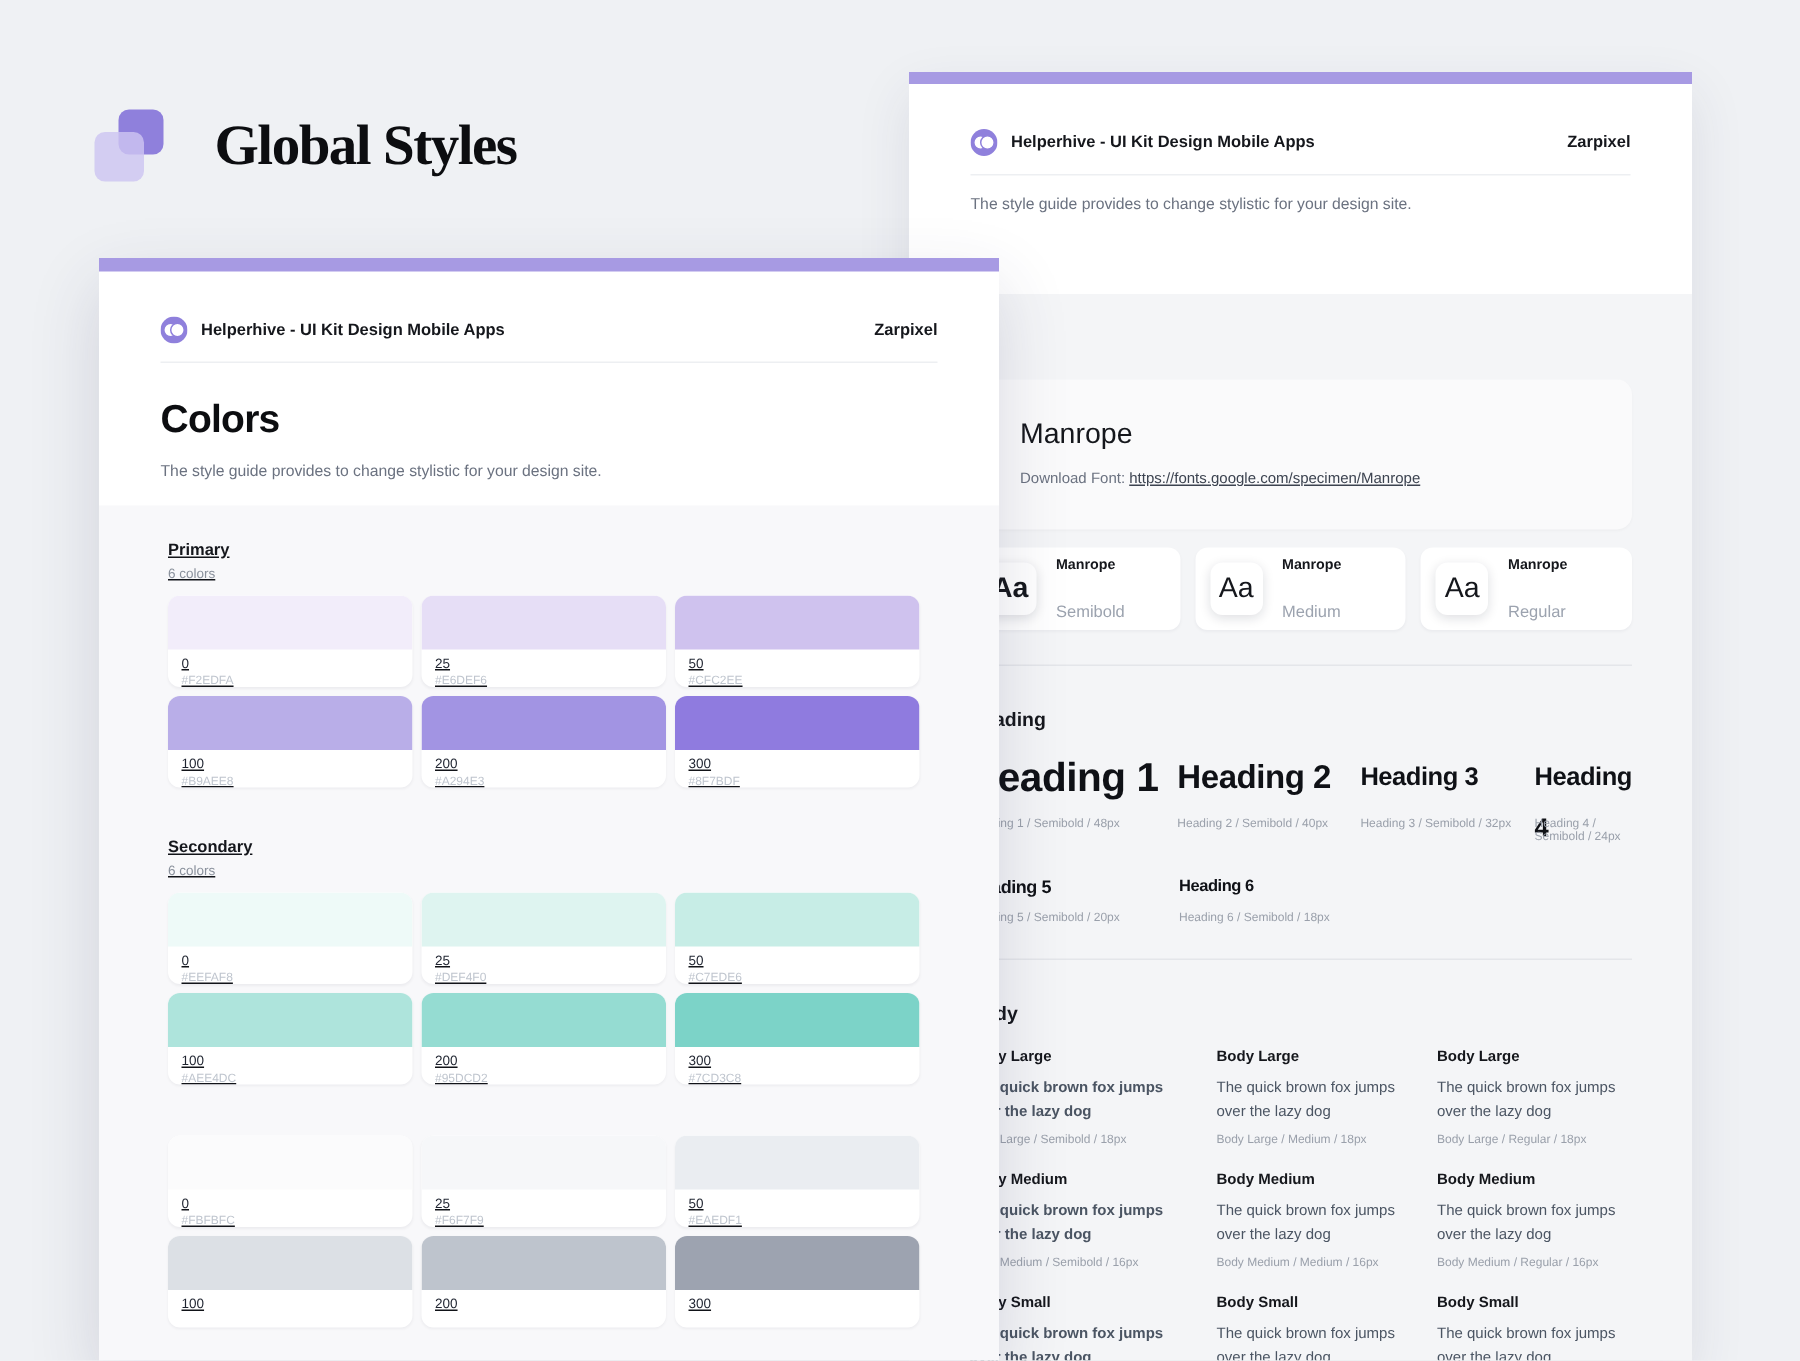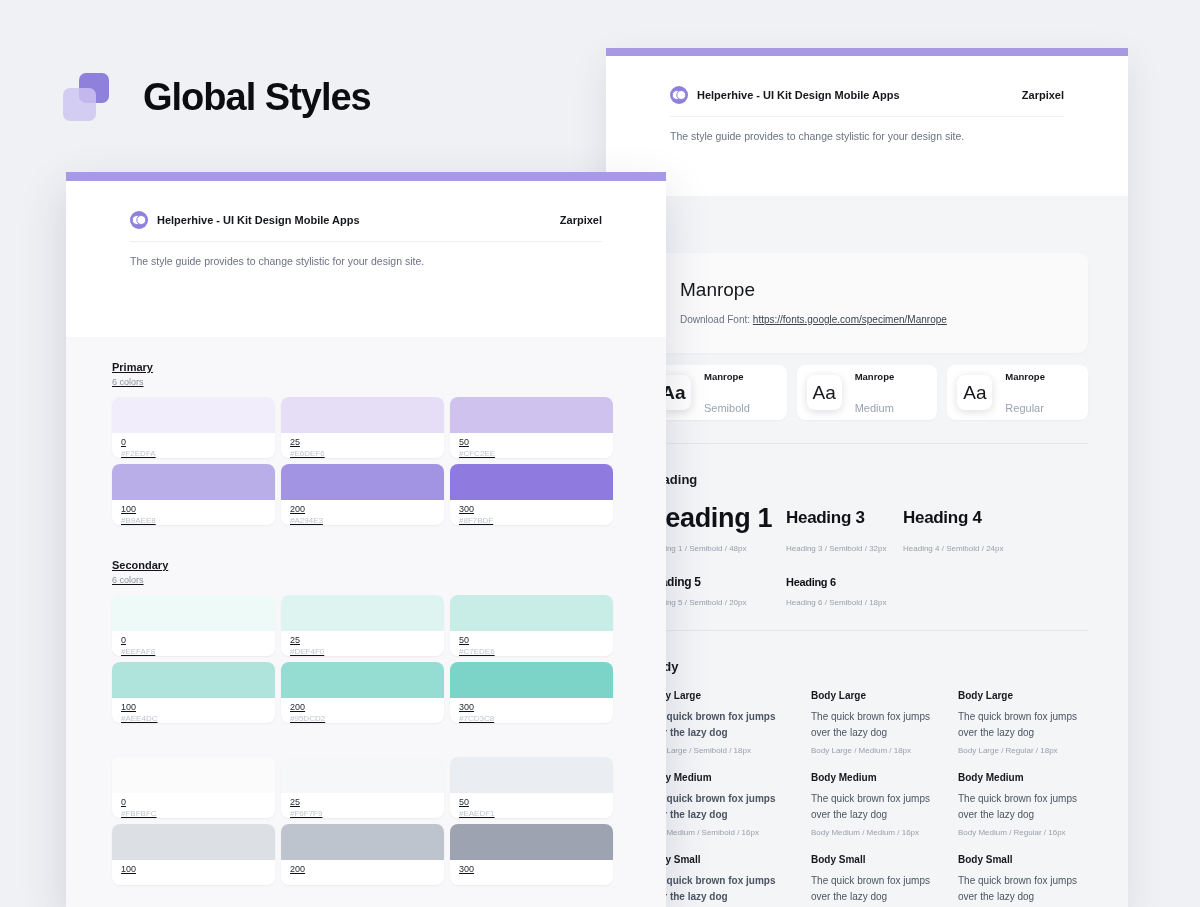--- a/index.html
+++ b/index.html
@@ -9,32 +9,32 @@
     font-family: "Liberation Sans", "DejaVu Sans", sans-serif;
     color:#111318;
     position:relative;
   }
 
   
   .gs-header { position:absolute; left:63px; top:70px; z-index:40; display:flex; align-items:center; }
   .gs-logo { position:relative; width:56px; height:54px; }
   .gs-logo .sq-dark  { position:absolute; left:16px; top:3px;  width:30px; height:30px; border-radius:7px; background:var(--accent-deep); }
   .gs-logo .sq-light { position:absolute; left:0;    top:18px; width:33px; height:33px; border-radius:7px; background:var(--accent-light); opacity:.82; }
-  .gs-title { font-size:38px; font-weight:700; letter-spacing:-1px; margin-left:24px; color:#0c0d10; }
+  .gs-title { font-size:38px; font-weight:700; letter-spacing:-1px; margin-left:24px; color:#0c0d10;font-family:Liberation Serif, serif; }
 
   
   .panel { position:absolute; background:#fff; }
   .panel .bar { width:100%; background:var(--accent-bar); }
 
   .typo-panel   { left:606px; top:48px;  width:522px; height:859px; z-index:10; box-shadow:0 14px 34px rgba(50,50,93,.10); overflow:hidden; }
   .colors-panel { left:66px;  top:172px; width:600px; height:735px; z-index:30; box-shadow:0 18px 44px rgba(50,50,93,.16); overflow:hidden; }
   .typo-panel .bar { height:8px; }
   .colors-panel .bar { height:9px; }
 
-  .panel-head { background:#fff; padding:0 64px; }
+  .panel-head { background:#fff; padding:0 41px; }
   .doc-header { display:flex; align-items:center; gap:9px; padding:9px 0 12px; margin-top:21px; border-bottom:1px solid #EDEFF2; }
   .doc-icon { flex:0 0 auto; display:block; }
   .doc-title { font-size:11px; font-weight:700; color:#15171c; flex:1; }
   .doc-byline { font-size:11px; font-weight:700; color:#15171c; }
   .panel-title { font-size:26px; font-weight:700; letter-spacing:-.5px; margin-top:22px; color:#0c0d10; }
   .typo-panel .panel-title { font-size:24px; }
   .panel-sub { font-size:10.5px; color:var(--muted); margin-top:13px; }
 
   
   .colors-body { position:absolute; left:0; right:0; top:165px; bottom:0; background:var(--section-bg); padding:24px 46px 0; }
@@ -144,20 +144,24 @@
 
     <hr class="divider">
 
     <h4 class="sec-title">Heading</h4>
 
     <div class="heading-row">
       <div class="h-cell h-c1">
         <div class="h-sample hs-1">Heading 1</div>
         <div class="h-caption">Heading 1 / Semibold / 48px</div>
       </div>
+      <div class="h-cell h-c2">
+        <div class="h-sample hs-2">Heading 2</div>
+        <div class="h-caption">Heading 2 / Semibold / 40px</div>
+      </div>
       <div class="h-cell h-c3">
         <div class="h-sample hs-3">Heading 3</div>
         <div class="h-caption">Heading 3 / Semibold / 32px</div>
       </div>
       <div class="h-cell h-c4">
         <div class="h-sample hs-4">Heading 4</div>
         <div class="h-caption">Heading 4 / Semibold / 24px</div>
       </div>
     </div>
 
@@ -236,20 +240,21 @@
   <div class="panel-head">
     <div class="doc-header">
       <svg class="doc-icon" width="18" height="18" viewBox="0 0 18 18">
         <circle cx="9" cy="9" r="9" fill="#8F80DC"></circle>
         <circle cx="6.7" cy="9" r="4.5" fill="#ffffff" stroke="#8F80DC" stroke-width="1"></circle>
         <circle cx="11.3" cy="9" r="4.5" fill="#ffffff" stroke="#8F80DC" stroke-width="1"></circle>
       </svg>
       <span class="doc-title">Helperhive - UI Kit Design Mobile Apps</span>
       <span class="doc-byline">Zarpixel</span>
     </div>
+    <h2 class="panel-title">Colors</h2>
     <p class="panel-sub">The style guide provides to change stylistic for your design site.</p>
   </div>
 
   <div class="colors-body">
 
     <div class="sw-section">
       <div class="sw-title">Primary</div>
       <div class="sw-count">6 colors</div>
       <div class="swatch-grid">
         <div class="swatch">

